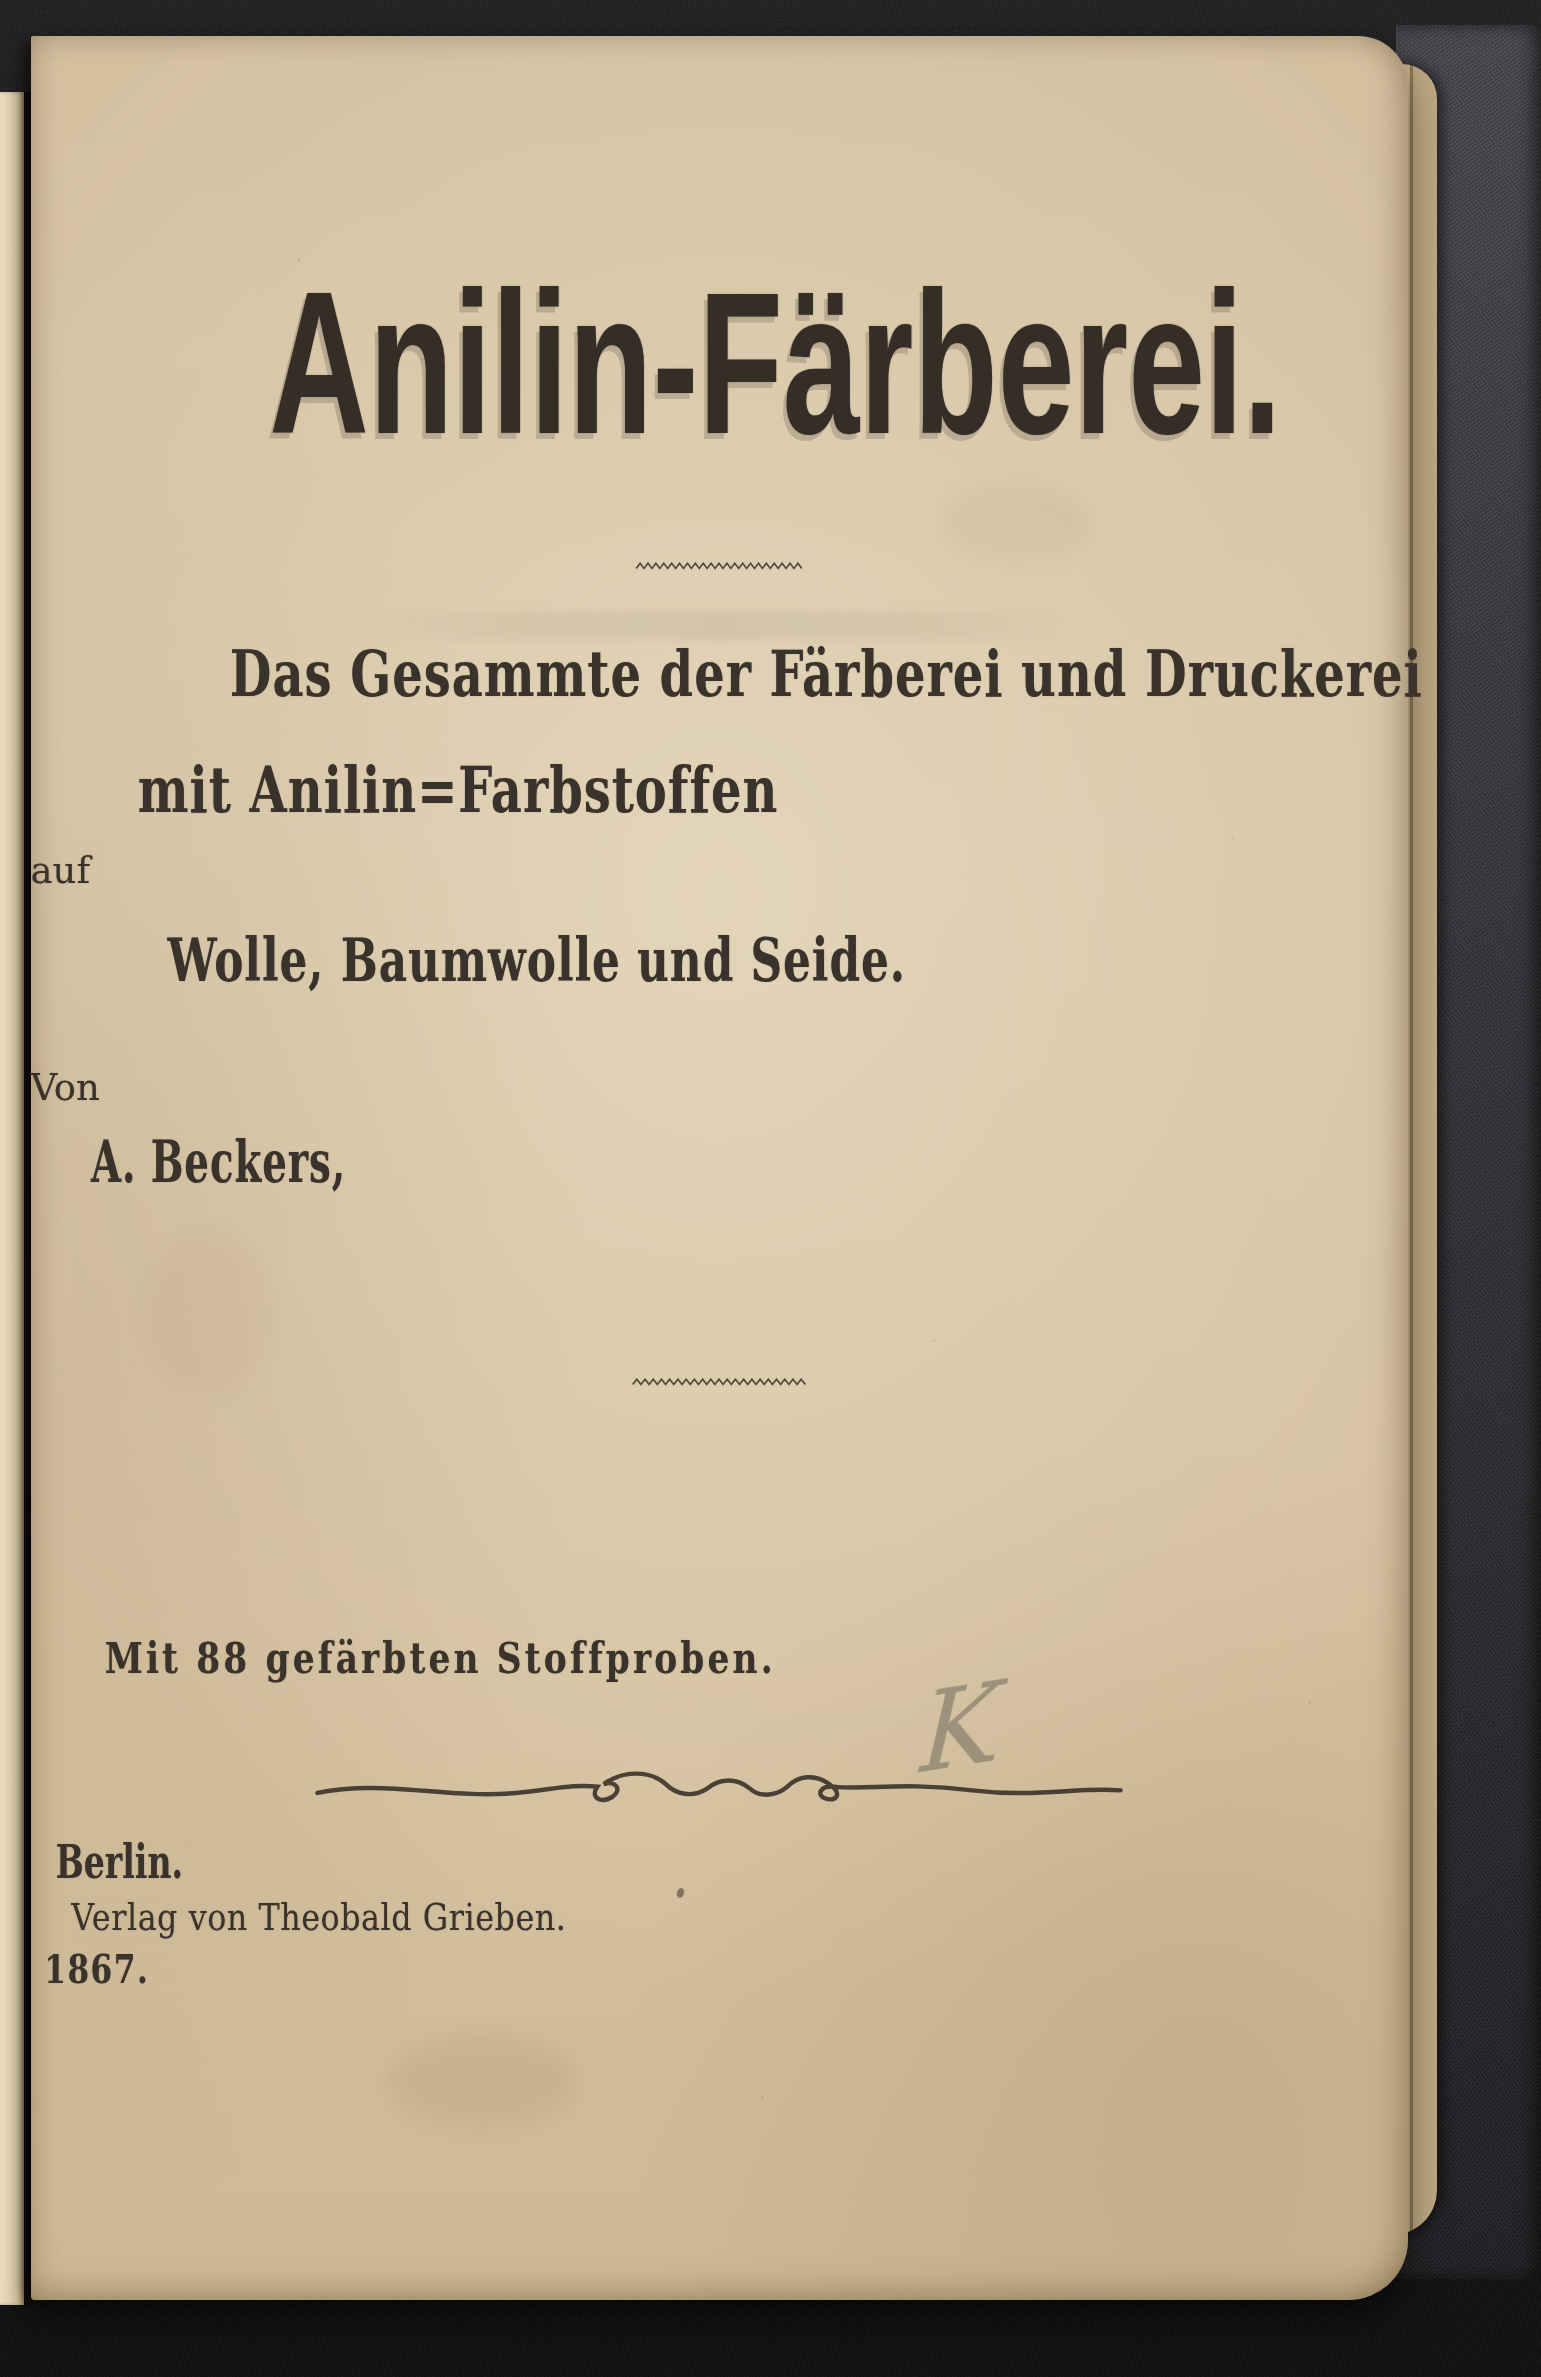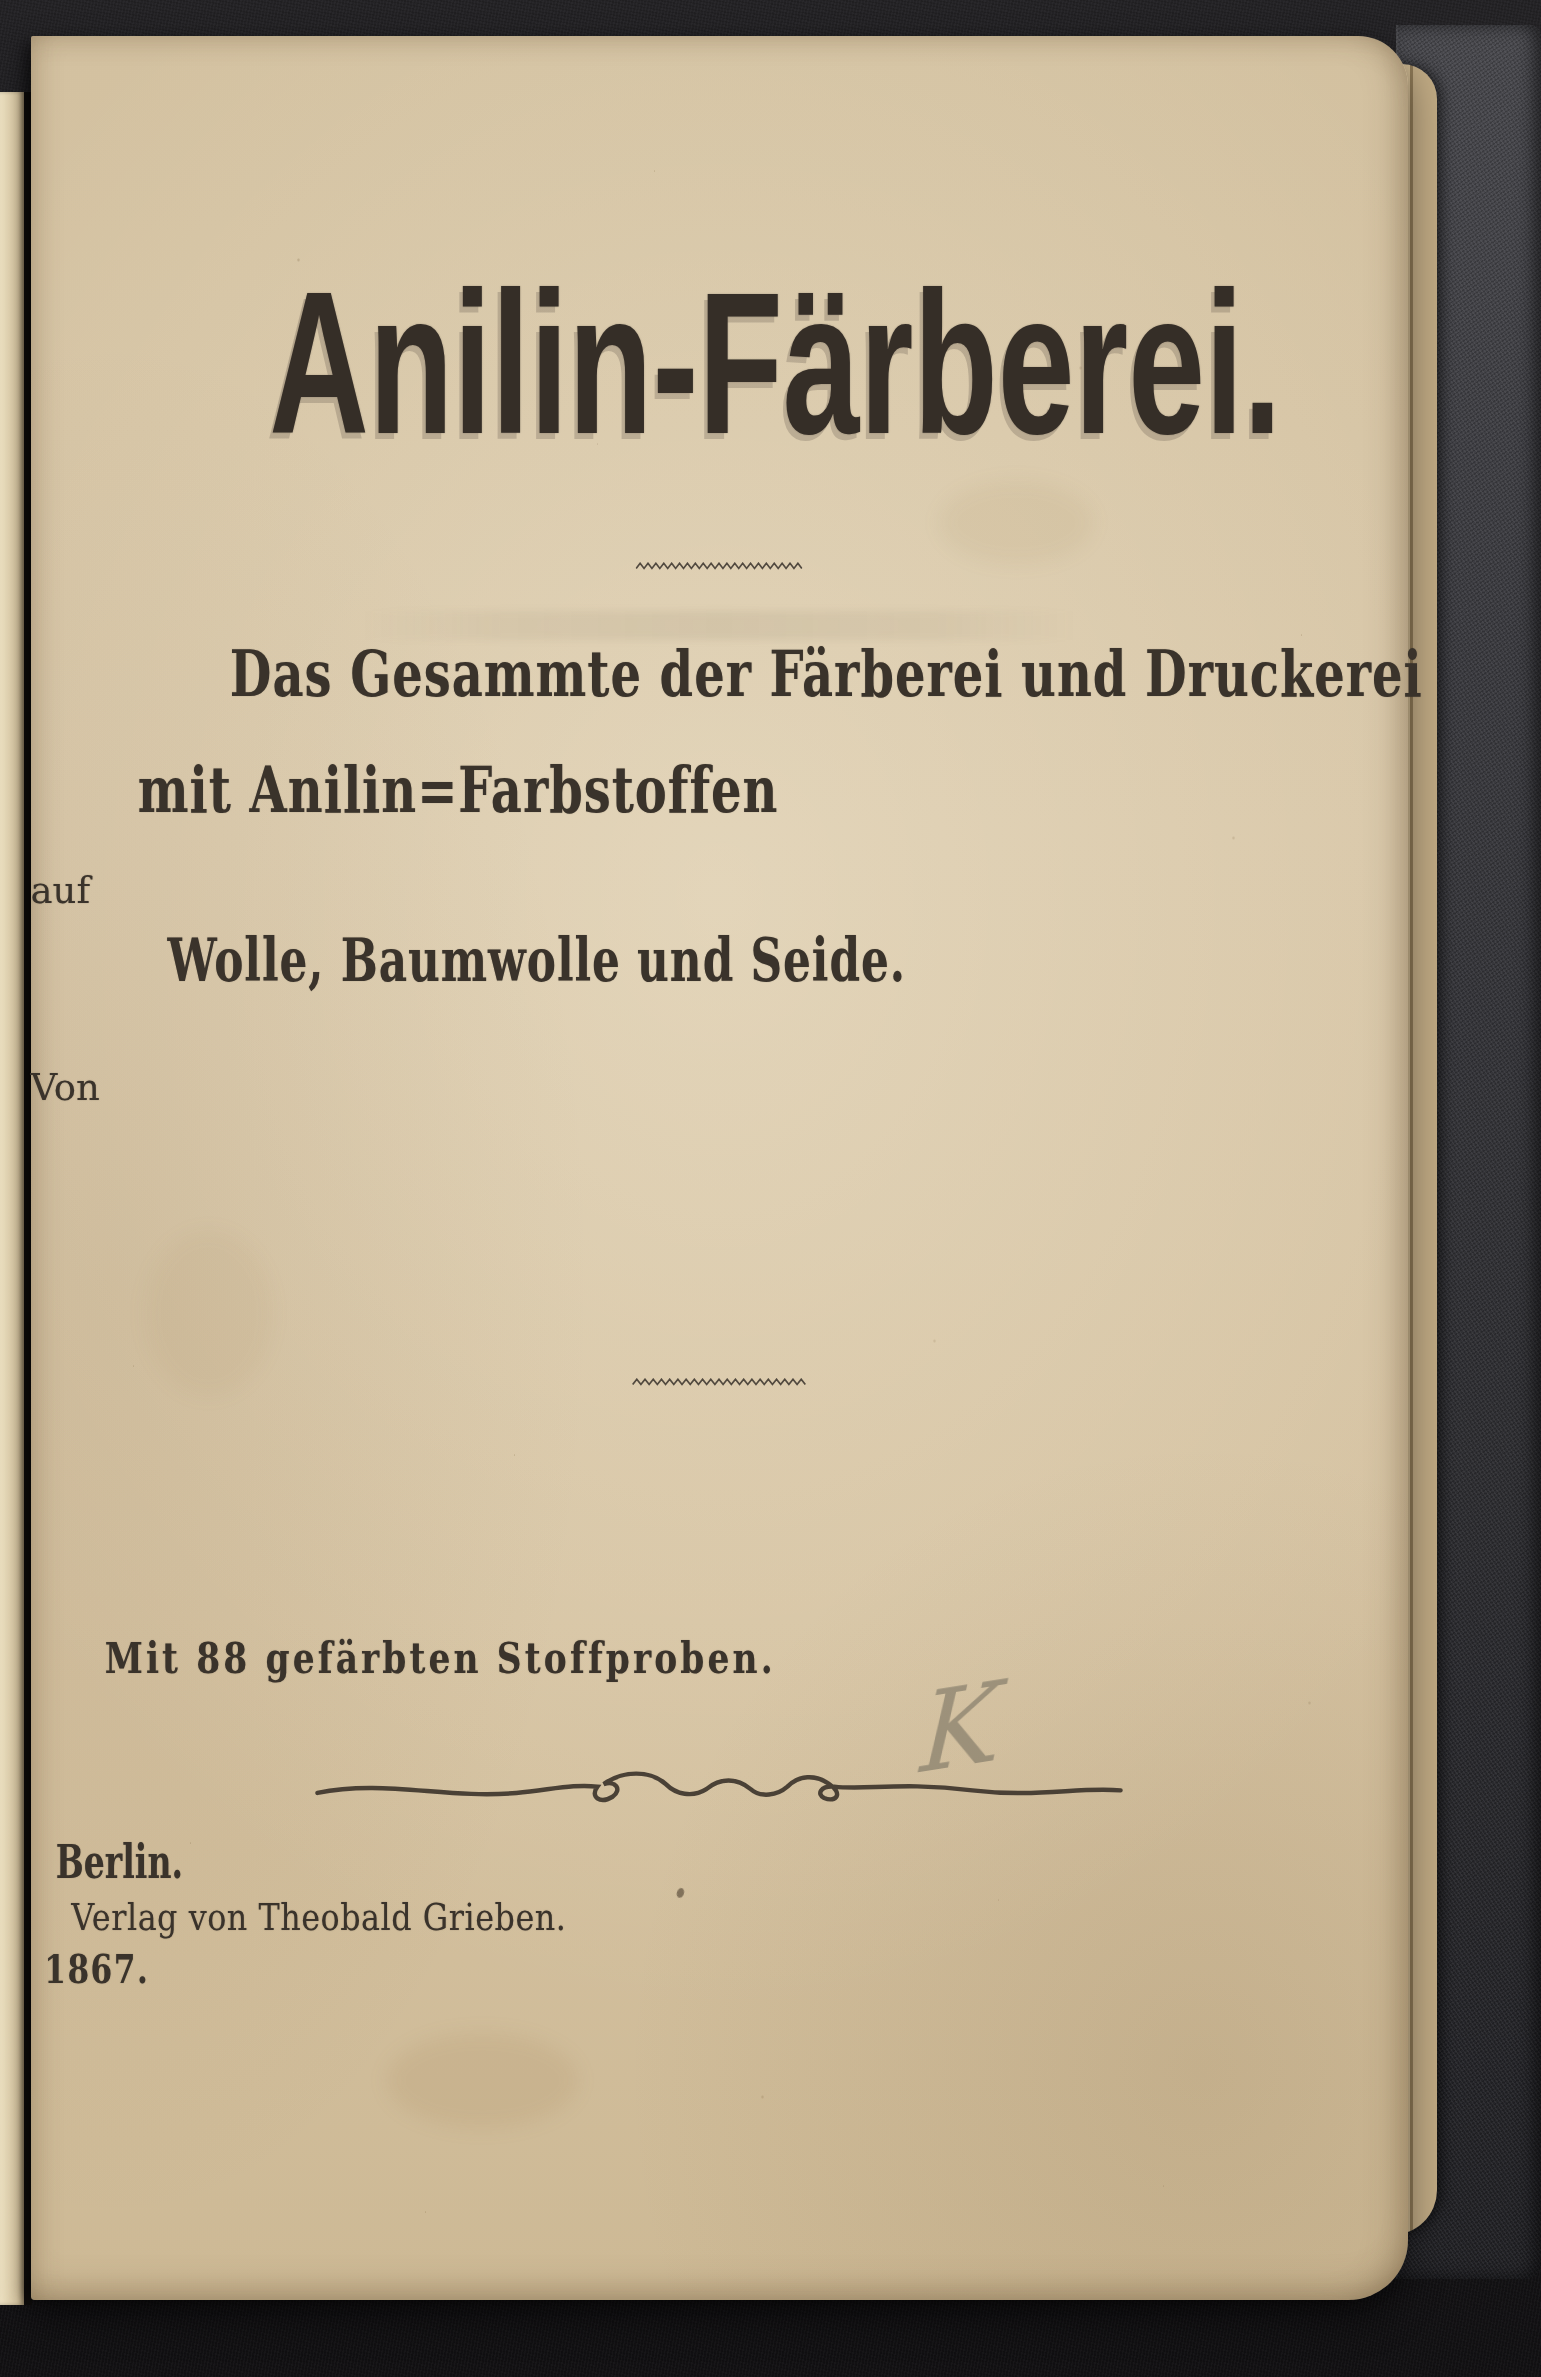--- a/index.html
+++ b/index.html
@@ -65,21 +65,21 @@
   .title{top:225px;font-family:"Liberation Sans", sans-serif;font-weight:bold;}
   .title > span{font-size:203px;transform:scaleX(.68);color:#352e27;
     text-shadow:-5.1px 5.7px 0 rgba(53,46,39,.20), 0 0 1.9px rgba(53,46,39,.4);}
 
   .sub1{top:606px;font-weight:bold;}
   .sub1 > span{font-size:64px;letter-spacing:1.3px;transform:scaleX(.75);}
   .sub2{top:722px;font-weight:bold;}
   .sub2 > span{font-size:64px;letter-spacing:1.3px;transform:scaleX(.75);}
 
   .auf{top:816px;}
-  .auf > span{font-size:37px;margin-top:20px;}
+  .auf > span{font-size:37px;}
 
   .wolle{top:894px;font-weight:bold;}
   .wolle > span{font-size:60px;letter-spacing:1.3px;transform:scaleX(.73);}
 
   .von{top:1033px;}
   .von > span{font-size:37px;}
 
   .author{top:1097px;font-weight:bold;}
   .author > span{font-size:57px;letter-spacing:1.3px;transform:scaleX(.68);}
 
@@ -175,20 +175,23 @@
     </div>
 
     <div class="line von">
       <span>Von</span>
     </div>
 
     <div class="line wolle">
       <span>Wolle, Baumwolle und Seide.</span>
     </div>
 
+    <div class="line author">
+      <span>A. Beckers,</span>
+    </div>
 
 
     <svg class="zigzag z2" viewBox="0 0 254 14" preserveAspectRatio="none">
       <path fill="none" stroke="#3a332b" stroke-width="2.6" opacity=".85" d="M1,10 l6,-8 l6,8 l6,-8 l6,8 l6,-8 l6,8 l6,-8 l6,8 l6,-8 l6,8 l6,-8 l6,8 l6,-8 l6,8 l6,-8 l6,8 l6,-8 l6,8 l6,-8 l6,8 l6,-8 l6,8 l6,-8 l6,8 l6,-8 l6,8 l6,-8 l6,8 l6,-8 l6,8 l6,-8 l6,8 l6,-8 l6,8 l6,-8 l6,8 l6,-8 l6,8 l6,-8 l6,8 l6,-8 l6,8"></path>
     </svg>
 
 
     <div class="line samples">
       <span>Mit 88 gefärbten Stoffproben.</span>
     </div>

